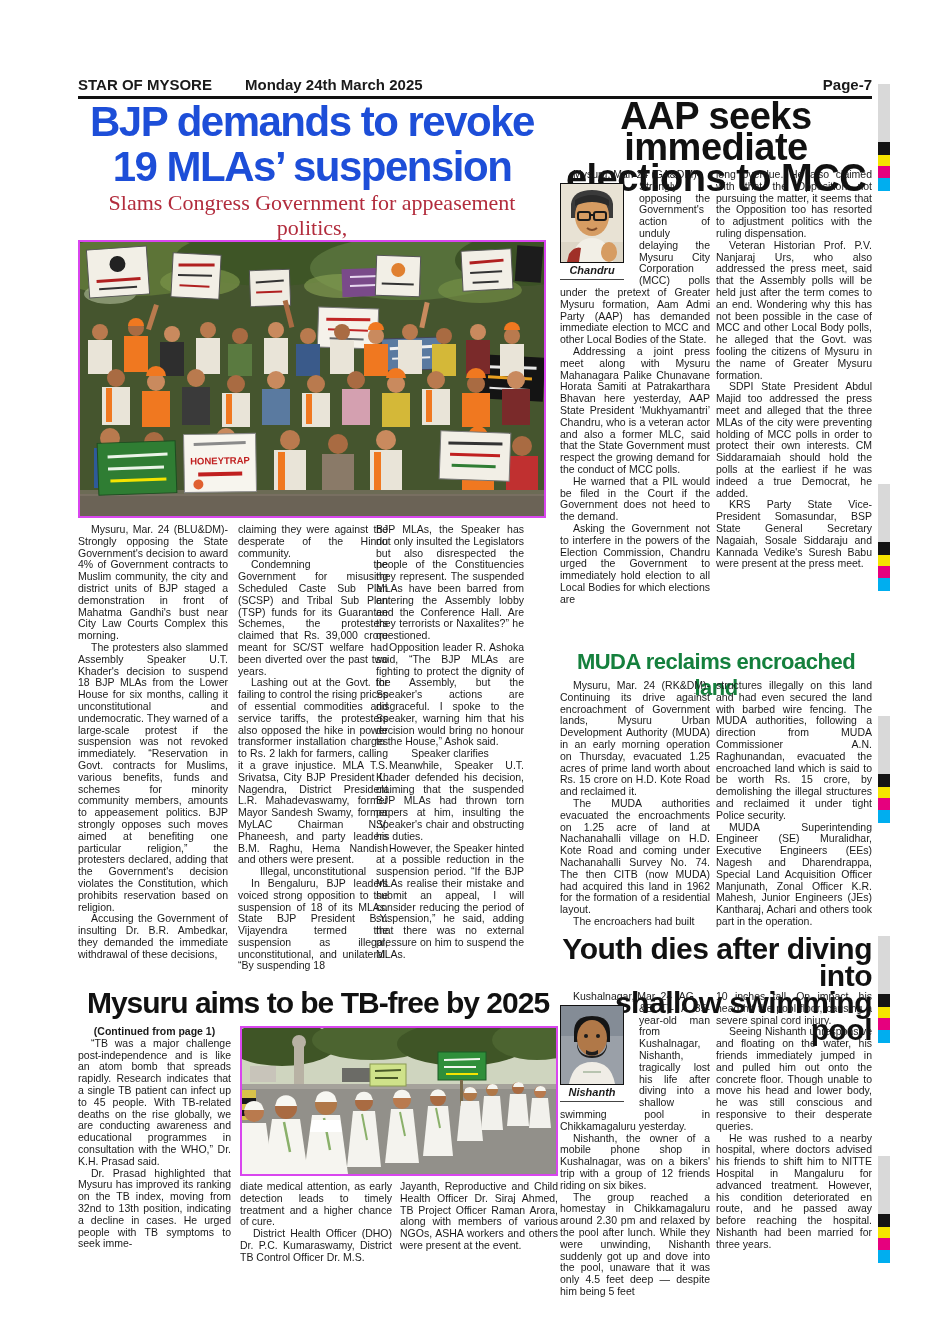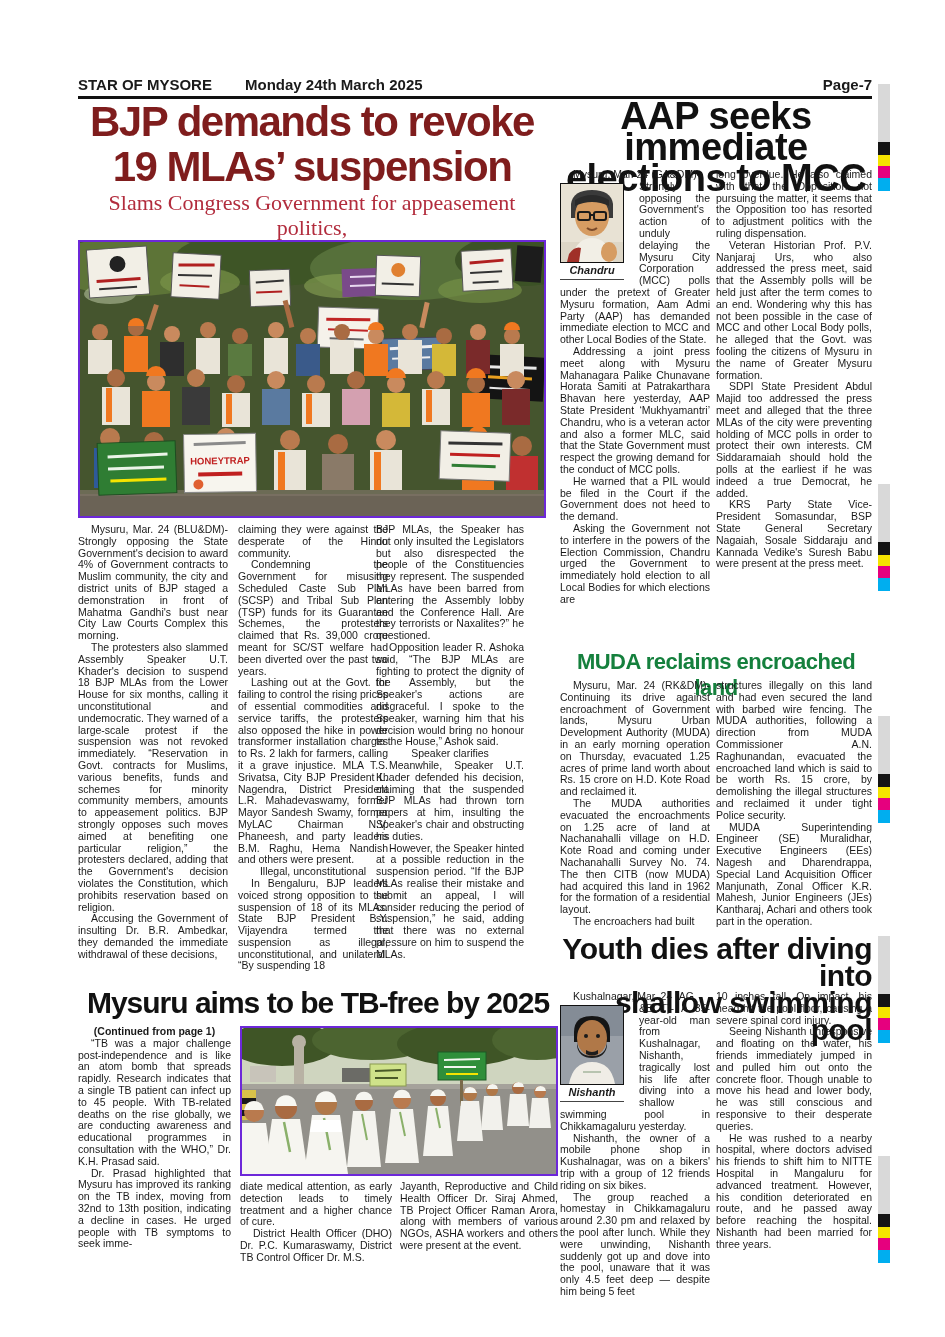--- a/index.html
+++ b/index.html
@@ -6,29 +6,29 @@
   #page{position:relative;width:945px;height:1337px;background:#ffffff;font-family:"Liberation Sans",sans-serif;color:#1a1a1a;overflow:hidden;}
 
   
   .hdr{position:absolute;top:76px;left:78px;width:794px;height:18px;font-size:15px;font-weight:bold;}
   .hdr .mast{position:absolute;left:0;top:0;}
   .hdr .date{position:absolute;left:167px;top:0;}
   .hdr .pageno{position:absolute;right:0;top:0;}
   .hdr-rule{position:absolute;top:96px;left:78px;width:794px;height:3px;background:#111;}
 
   
-  .bjp-head{position:absolute;top:99px;left:78px;width:468px;text-align:center;font-weight:bold;font-size:42px;line-height:45px;letter-spacing:-1.5px;color:#7f1d1d;}
+  .bjp-head{position:absolute;top:99px;left:78px;width:468px;text-align:center;font-weight:bold;font-size:42px;line-height:45px;letter-spacing:-1.5px;color:#1d4ed8;}
   .bjp-sub{position:absolute;top:190px;left:78px;width:468px;text-align:center;font-family:"Liberation Serif",serif;font-size:22px;line-height:25px;color:#b22c3d;}
   .aap-head{position:absolute;top:101px;left:560px;width:312px;text-align:center;font-weight:bold;font-size:38px;line-height:31px;letter-spacing:-0.5px;color:#111;}
   .muda-head{position:absolute;top:649px;left:560px;width:312px;text-align:center;font-weight:bold;font-size:22px;letter-spacing:-0.5px;color:#15803d;}
   .youth-head{position:absolute;top:935px;left:560px;width:312px;text-align:right;font-weight:bold;font-size:30px;line-height:27px;letter-spacing:-0.5px;color:#111;}
   .tb-head{position:absolute;top:986px;left:78px;width:480px;text-align:center;font-weight:bold;font-size:30px;letter-spacing:-1px;color:#111;}
 
   
-  .photo-frame{position:absolute;border:2px solid #6d28d9;box-sizing:border-box;background:#3b82f6;}
+  .photo-frame{position:absolute;border:2px solid #d946ef;box-sizing:border-box;background:#3b82f6;}
   .main-photo{top:240px;left:78px;width:468px;height:278px;}
   .tb-photo{top:1026px;left:240px;width:318px;height:150px;}
   .inset{float:left;width:64px;margin:2px 15px 2px 0;}
   .inset .pframe{border:1px solid #111;line-height:0;}
   .inset .cap{font-size:11px;font-weight:bold;font-style:italic;text-align:center;border-bottom:1.5px solid #444;padding:1px 0 2px 0;line-height:13px;}
 
   
   .col{position:absolute;overflow:hidden;font-size:10.5px;line-height:11.8px;}
   .col p{margin:0;text-align:justify;text-indent:13px;}
   .col p.ni{text-indent:0;}

